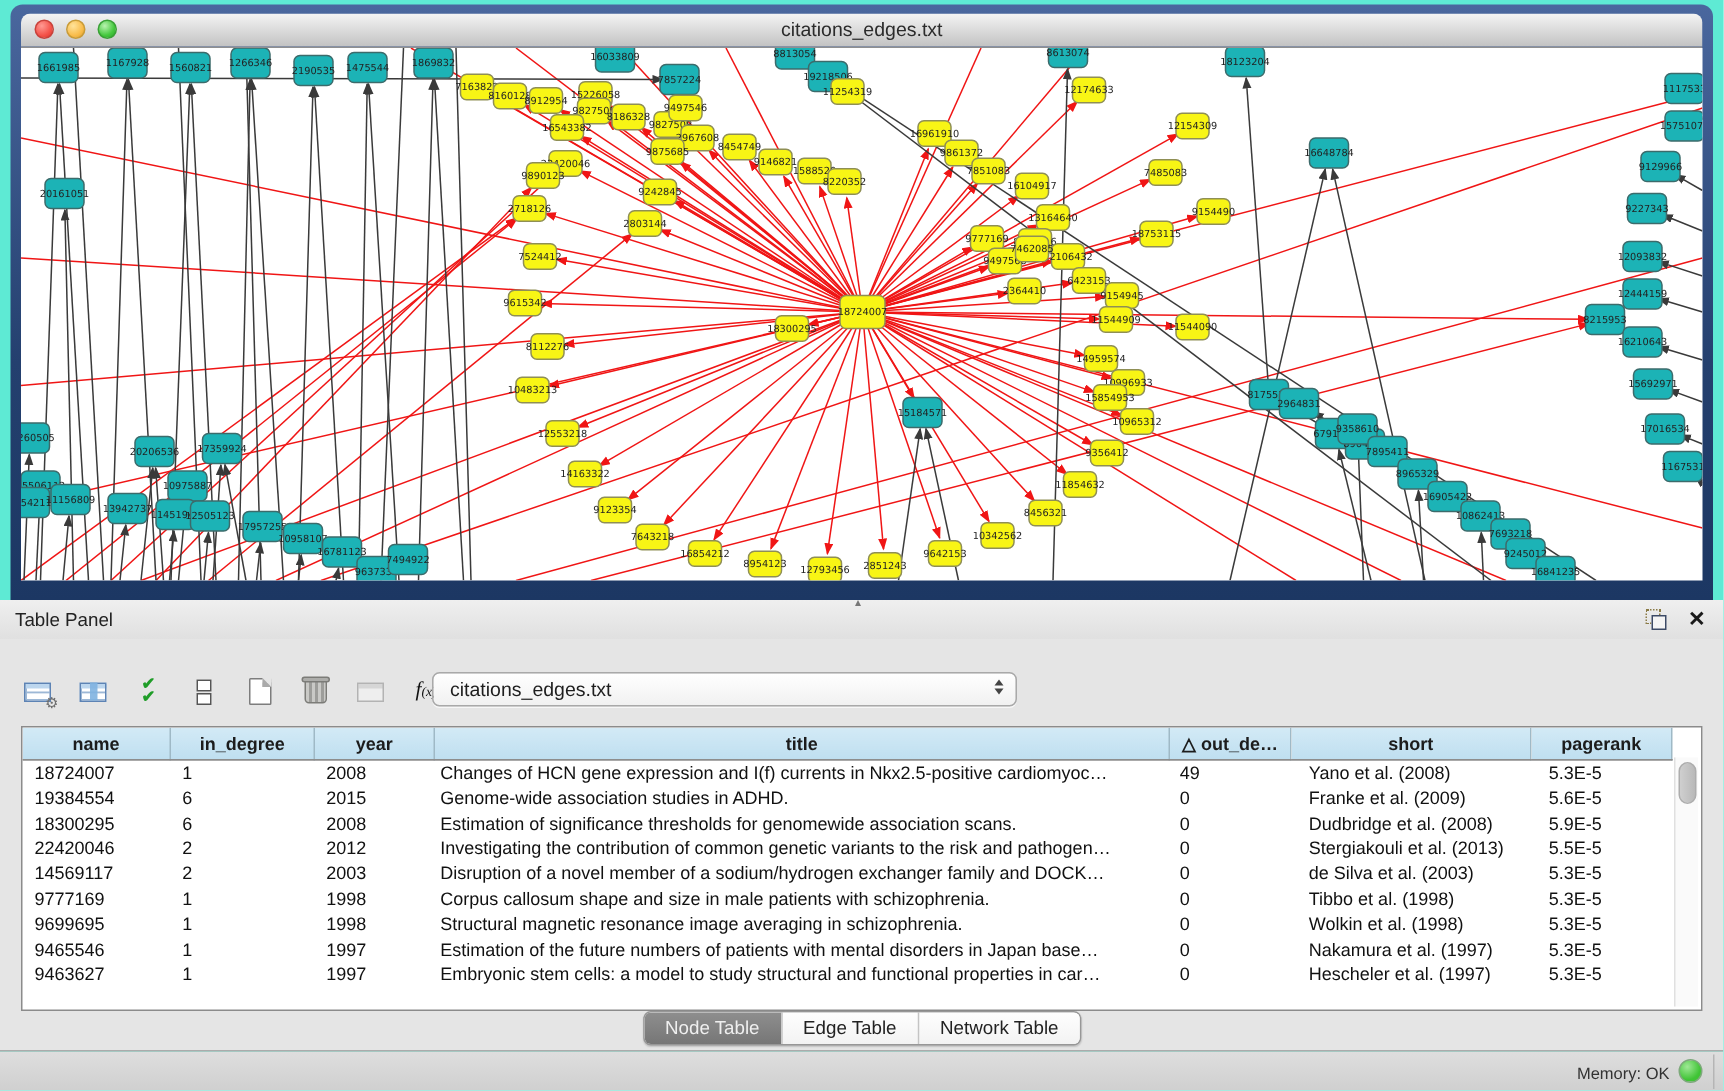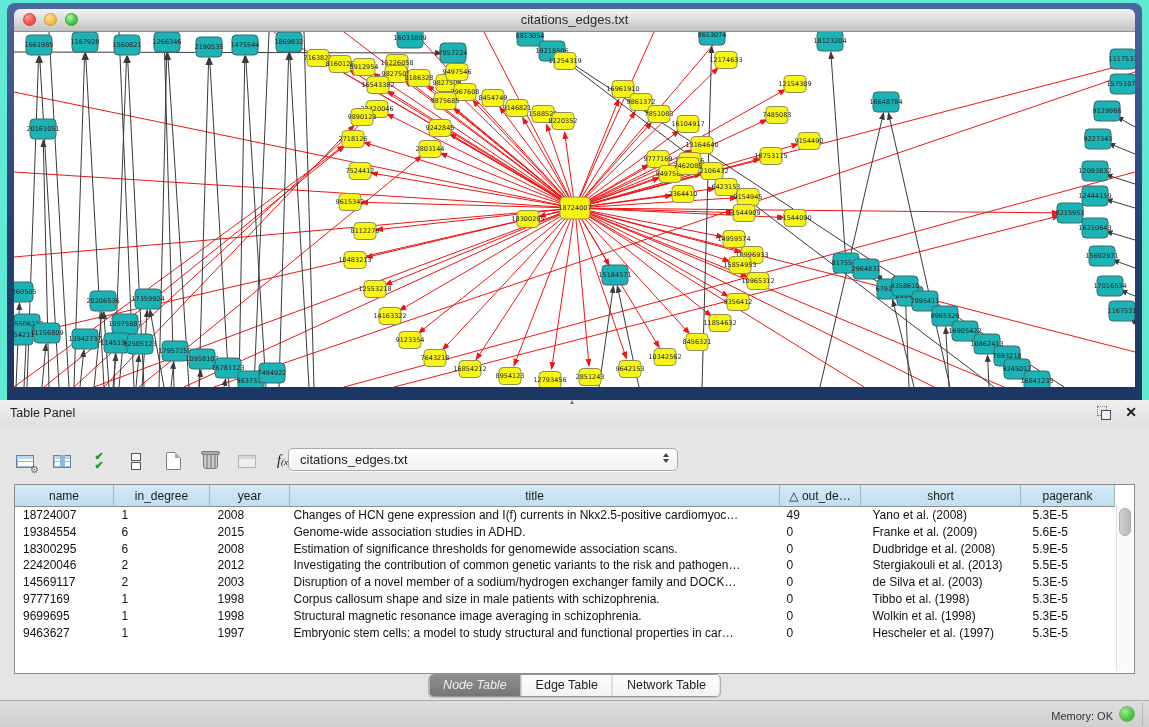--- a/index.html
+++ b/index.html
@@ -58,33 +58,33 @@
   .combo-arrows{position:absolute;right:8px;top:4px;display:flex;flex-direction:column;gap:2px;}
   .combo-arrows b{width:0;height:0;border-left:3.5px solid transparent;border-right:3.5px solid transparent;}
   .combo-arrows .up{border-bottom:4px solid #444;}
   .combo-arrows .dn{border-top:4px solid #444;}
 
   
   .table-wrap{position:absolute;left:14px;top:58px;width:1121px;height:190px;background:#fff;
     border:1px solid #8b8b8b;box-sizing:border-box;overflow:hidden;}
   table.node-table{border-collapse:collapse;table-layout:fixed;width:1079px;font-size:12px;color:#111;}
   .node-table th{height:19px;background:linear-gradient(#d3eaf6,#bfdff0);border-right:1px solid #9fb9c6;
-    border-bottom:1px solid #8d8d8d;font-weight:normal;font-size:12px;color:#1c1c1c;text-align:center;overflow:hidden;white-space:nowrap;}
+    border-bottom:1px solid #8d8d8d;font-weight:bold;font-size:12px;color:#1c1c1c;text-align:center;overflow:hidden;white-space:nowrap;}
   .node-table td{height:16.8px;line-height:16.8px;padding:0 2px 0 8px;white-space:nowrap;overflow:hidden;}
   .c0{width:96px;}.c1{width:93px;}.c2{width:77px;}.c3{width:487px;}.c4{width:78px;}.c5{width:157px;}.c6{width:91px;}
   td.c3{padding-left:4px;}td.c4{padding-left:7px;}td.c5{padding-left:12px;}td.c6{padding-left:12px;}
   .vscroll{position:absolute;right:2px;top:20px;width:15px;height:166px;background:#fafafa;border-left:1px solid #e0e0e0;}
   .vthumb{position:absolute;left:2px;top:3px;width:10px;height:26px;background:linear-gradient(90deg,#cfcfcf,#b9b9b9);border-radius:6px;border:1px solid #adadad;}
 
   
   .tabs{position:absolute;left:50%;top:248px;transform:translateX(-50%);display:flex;height:21px;
     border:1px solid #979797;border-radius:5px;overflow:hidden;background:#fdfdfd;box-shadow:0 1px 1px rgba(0,0,0,.15);}
   .tab{padding:0 14px;font-size:12.5px;line-height:20px;color:#222;background:linear-gradient(#fefefe,#f3f3f3);cursor:pointer;border-left:1px solid #c4c4c4;}
   .tab:first-child{border-left:none;}
-  .tab.active{background:linear-gradient(#8e8e8e,#767676);color:#efefef;font-style:italic;}
+  .tab.active{background:linear-gradient(#8e8e8e,#767676);color:#efefef;}
 
   
   .statusbar{position:absolute;left:0;top:700px;width:1149px;height:27px;background:linear-gradient(#dedede,#cfcfcf);border-top:1px solid #ababab;}
   .mem{position:absolute;right:14px;top:5px;display:flex;align-items:flex-end;gap:6px;}
   .mem-label{font-size:11px;color:#333;}
   .mem-dot{width:14px;height:14px;border-radius:50%;border:1px solid #7da97b;}
   .statusbar .edge-sep{position:absolute;right:6px;top:2px;width:1px;height:23px;background:#b5b5b5;}
 </style>
 </head>
 <body>
@@ -625,20 +625,29 @@
             <tr>
               <td class="c0">9699695</td>
               <td class="c1">1</td>
               <td class="c2">1998</td>
               <td class="c3">Structural magnetic resonance image averaging in schizophrenia.</td>
               <td class="c4">0</td>
               <td class="c5">Wolkin et al. (1998)</td>
               <td class="c6">5.3E-5</td>
             </tr>
             <tr>
+              <td class="c0">9465546</td>
+              <td class="c1">1</td>
+              <td class="c2">1997</td>
+              <td class="c3">Estimation of the future numbers of patients with mental disorders in Japan base…</td>
+              <td class="c4">0</td>
+              <td class="c5">Nakamura et al. (1997)</td>
+              <td class="c6">5.3E-5</td>
+            </tr>
+            <tr>
               <td class="c0">9463627</td>
               <td class="c1">1</td>
               <td class="c2">1997</td>
               <td class="c3">Embryonic stem cells: a model to study structural and functional properties in car…</td>
               <td class="c4">0</td>
               <td class="c5">Hescheler et al. (1997)</td>
               <td class="c6">5.3E-5</td>
             </tr>
           </tbody>
       </table>

